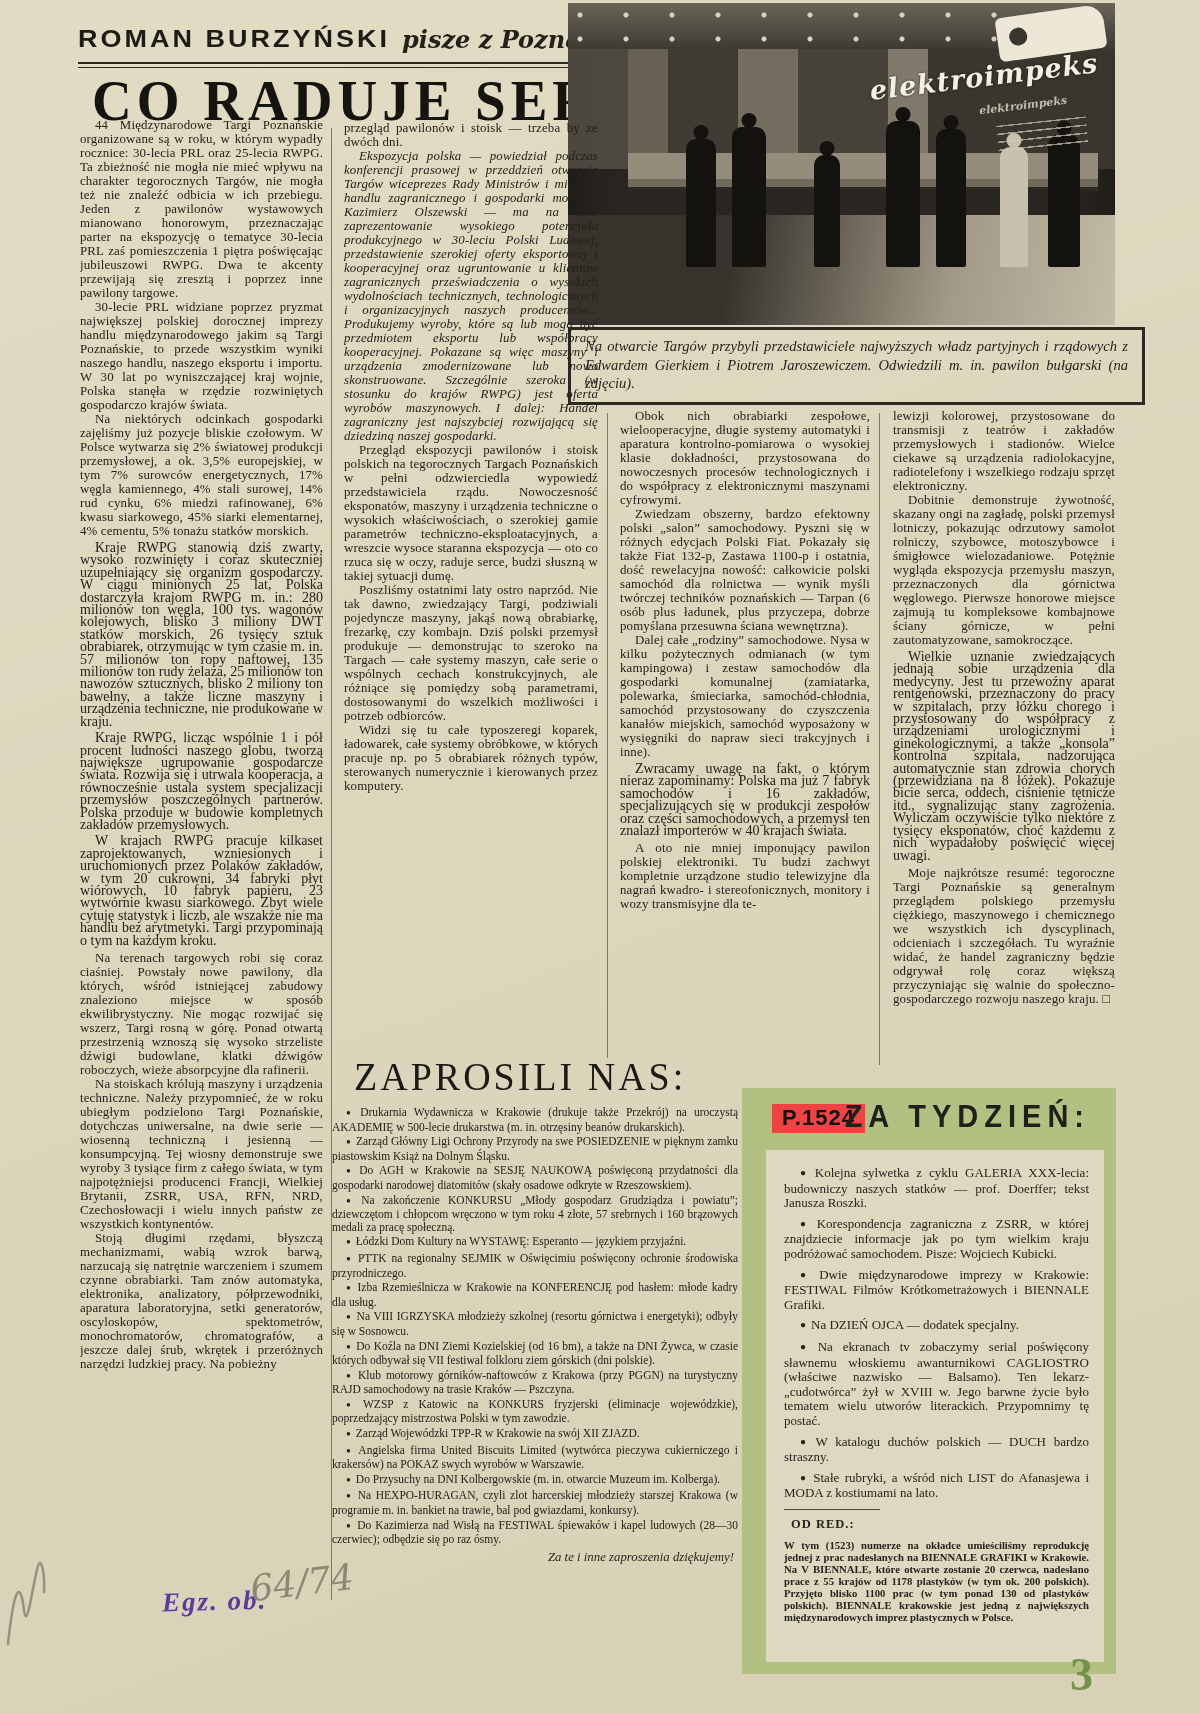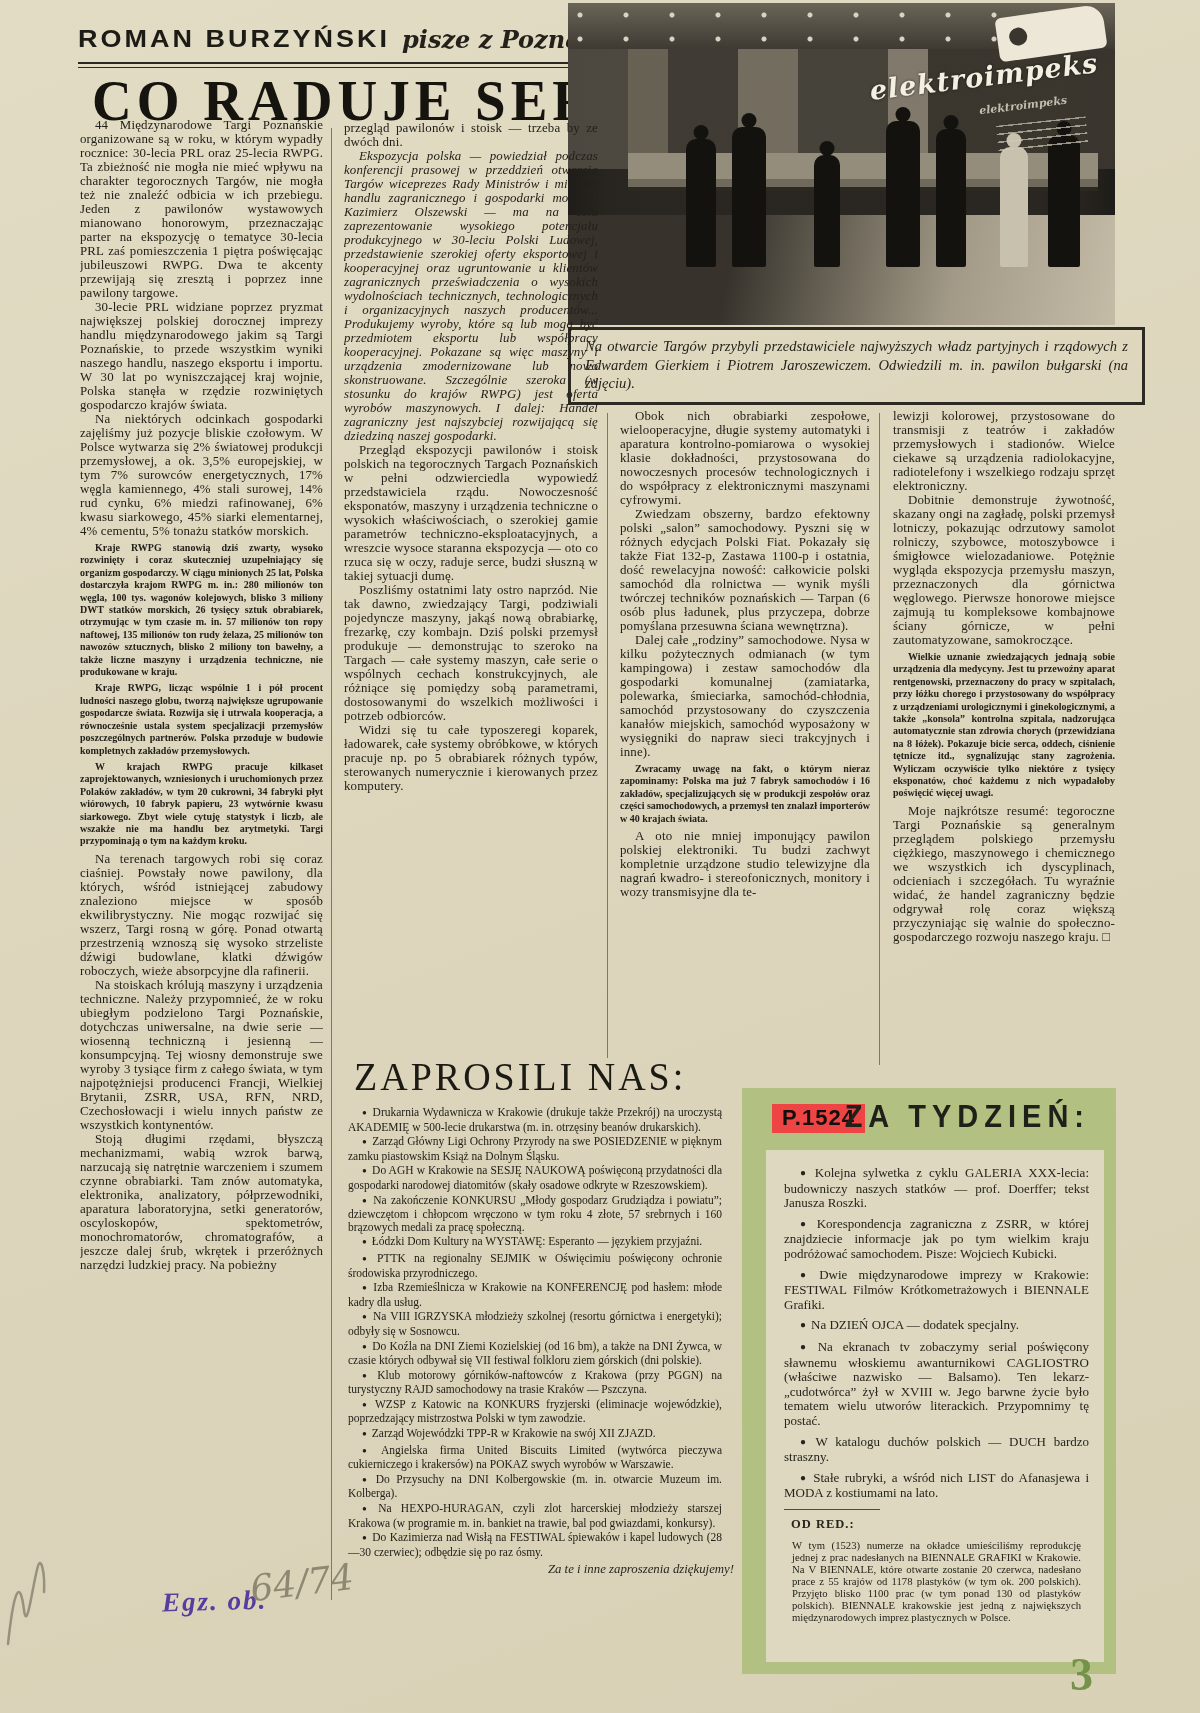--- a/index.html
+++ b/index.html
@@ -54,48 +54,48 @@
   
   .col { position:absolute; text-align:justify; overflow:hidden; font-size:12.9px; line-height:14px;
          letter-spacing:.15px; color:#23211a; }
   #col1 { left:80px;  top:118px; width:243px; height:1462px; }
   #col2 { left:344px; top:121px; width:254px; height:922px; }
   #col3 { left:620px; top:409px; width:250px; height:648px; }
   #col4 { left:893px; top:409px; width:222px; height:668px; }
   .para { margin:0; text-indent:15px; }
   .para.cont { text-indent:0; }
   .para.it { font-style:italic; }
-  .para.sb { font-weight:bold; font-size:10px; line-height:12.4px; margin:4px 0; letter-spacing:0; }
+  .para.sb { font-weight:normal; font-size:14px; line-height:12.4px; margin:4px 0; letter-spacing:0; }
   .vrule { position:absolute; width:1px; background:#7d7767; }
   #vr1 { left:331px; top:128px; height:1472px; }
   #vr2 { left:607px; top:413px; height:645px; }
   #vr3 { left:879px; top:413px; height:652px; }
   
   .zap { position:absolute; left:332px; top:1054px; width:406px; }
   .zap-title { font-family:"Liberation Serif", serif; font-weight:500; font-size:38px;
            letter-spacing:3px; color:#1c1a14; margin:0 0 8px 22px; transform:scaleY(1.05); }
   .zap-items { font-size:11.5px; line-height:12.6px; text-align:justify; color:#23211a; }
-  .b-item { margin:0 16px 2px; text-indent:14px; }
+  .b-item { margin:0 0 2px; text-indent:14px; }
   .dot { font-size:8px; margin-right:5px; position:relative; top:-1px; }
   .zt-items .dot { font-size:10px; }
   .zap-footer { text-align:right; font-style:italic; font-size:12.8px; margin-top:4px; padding-right:4px; }
   
   .zt { position:absolute; left:742px; top:1088px; width:374px; height:586px; background:#b2c181; }
   .zt-code { position:absolute; left:30px; top:16px; background:#ef4444; color:#11100c;
            font-family:"Liberation Sans", sans-serif; font-weight:bold; font-size:22px;
            padding:1px 10px 2px; letter-spacing:1px; }
   .zt-title { position:absolute; right:26px; top:13px; font-family:"Liberation Sans", sans-serif;
            font-weight:bold; font-size:29px; letter-spacing:6px; color:#1f2019; transform:scaleY(1.05); }
   .zt-inner { position:absolute; left:24px; right:12px; top:62px; bottom:12px; background:#ddd8bf;
            box-sizing:border-box; padding:16px 15px 8px 18px; overflow:hidden; }
   .zt-items { font-size:13px; line-height:14.6px; text-align:justify; }
   .zt-items .b-item { margin:0 0 6px; text-indent:16px; }
   .odred-rule { width:96px; border-top:1.5px solid #4c493d; margin:8px 0 5px; }
   .odred-label { font-weight:bold; font-size:12.5px; letter-spacing:1px; margin:7px; }
-  .odred-text { font-weight:normal; font-size:10.7px; line-height:12px; text-align:justify; margin:3px 8px 0; }
+  .odred-text { font-weight:bold; font-size:10.7px; line-height:12px; text-align:justify; margin:3px 0 0; }
   
   .stamp { position:absolute; left:162px; top:1586px; color:#5a3c9e; font-weight:bold; font-style:italic;
            font-size:27px; letter-spacing:2px; transform:rotate(-1.5deg); }
   .hand { position:absolute; left:250px; top:1562px; color:#8e8873; font-size:36px; font-style:italic;
            font-family:"DejaVu Serif", serif; transform:rotate(-7deg); font-weight:normal; }
   .squiggle { position:absolute; left:0px; top:1548px; }
   .pageno { position:absolute; left:1070px; top:1648px; color:#74924a; font-size:46px; font-weight:bold;
            font-family:"Liberation Serif", serif; }
 </style>
 </head>

